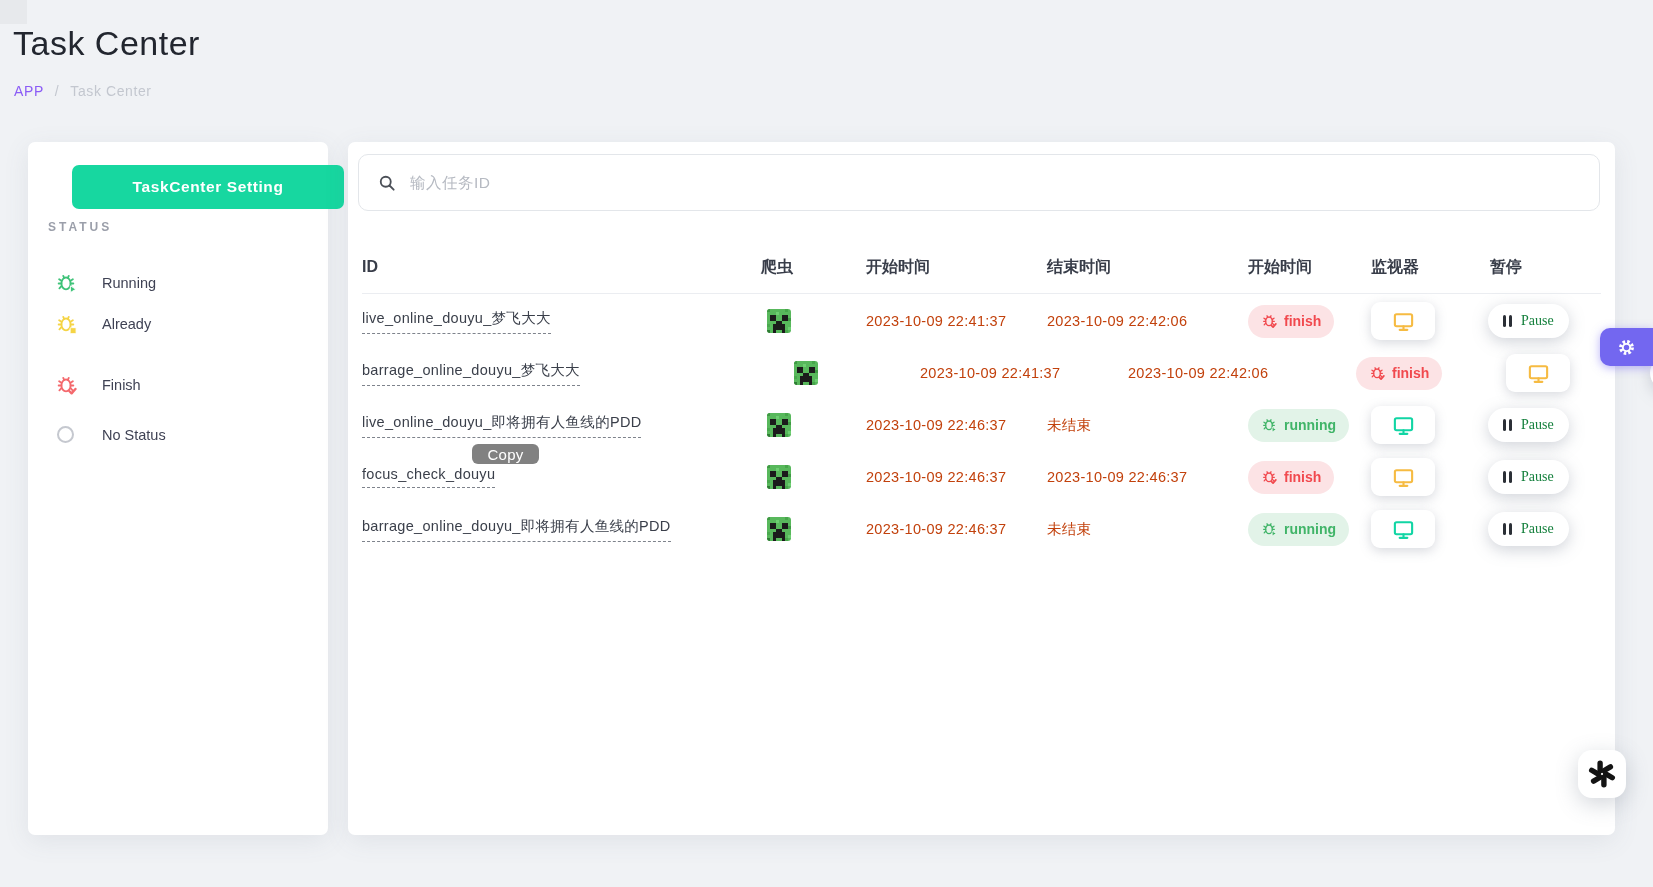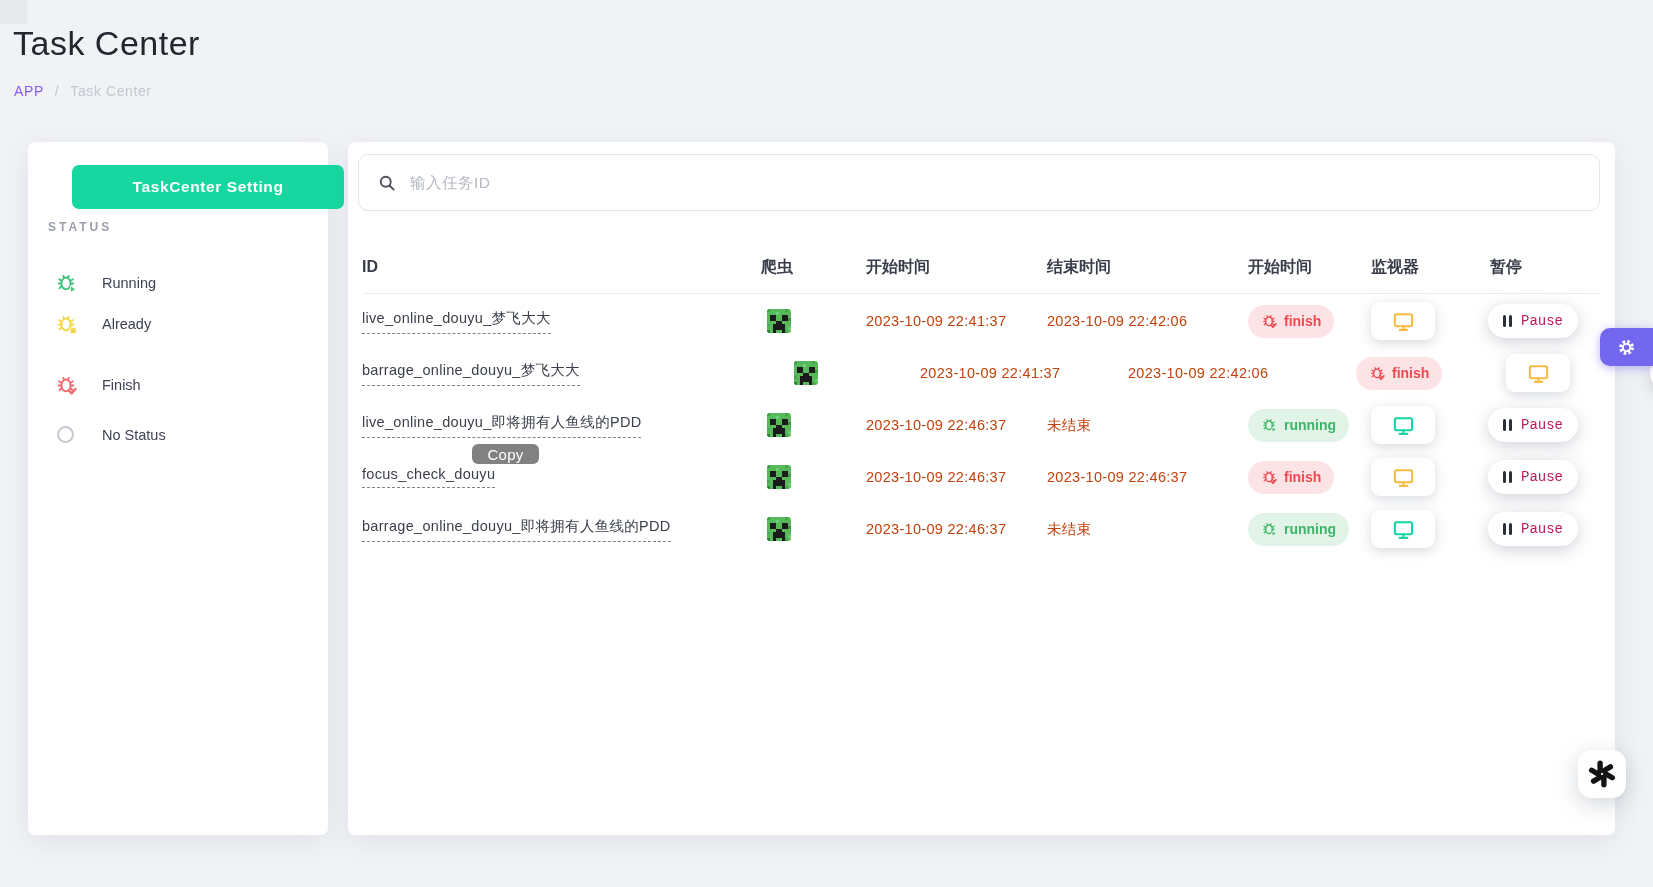--- a/index.html
+++ b/index.html
@@ -72,23 +72,23 @@
   .badge.running { background:#e2f3e8; color:#40b468; }
 
   .mon-btn { justify-self:start; width:64px; height:38px; background:#fff; border:none;
     border-radius:9px; box-shadow:0 3px 12px rgba(110,120,135,0.28); cursor:pointer;
     display:flex; align-items:center; justify-content:center; }
   .mon-btn svg { width:23px; height:23px; }
   .mon-yellow { color:#f6bb42; }
   .mon-green  { color:#11d5a4; }
 
   .pause-btn { justify-self:start; margin-left:-2px; height:34px; padding:0 15px;
-    background:#fff; border:none; border-radius:17px; font-family:Liberation Mono, monospace;
+    background:#fff; border:none; border-radius:17px; font-family:Liberation Serif, serif;
     box-shadow:0 4px 16px rgba(120,130,145,0.35); cursor:pointer;
-    display:inline-flex; align-items:center; gap:9px; font-size:14px; color:#be185d; }
+    display:inline-flex; align-items:center; gap:9px; font-size:14px; color:#15803d; }
   .pause-bars { display:inline-flex; gap:3px; }
   .pause-bars i { width:3px; height:12px; background:#2b2f36; border-radius:1.5px; }
 
   
   .copy-tooltip { position:absolute; left:124px; top:302px; width:67px; height:20px;
     background:rgba(112,112,112,0.88); color:#fff; border-radius:6px; font-size:15px;
     display:flex; align-items:center; justify-content:center; letter-spacing:0.3px;
     z-index:5; cursor:pointer; }
 
   

